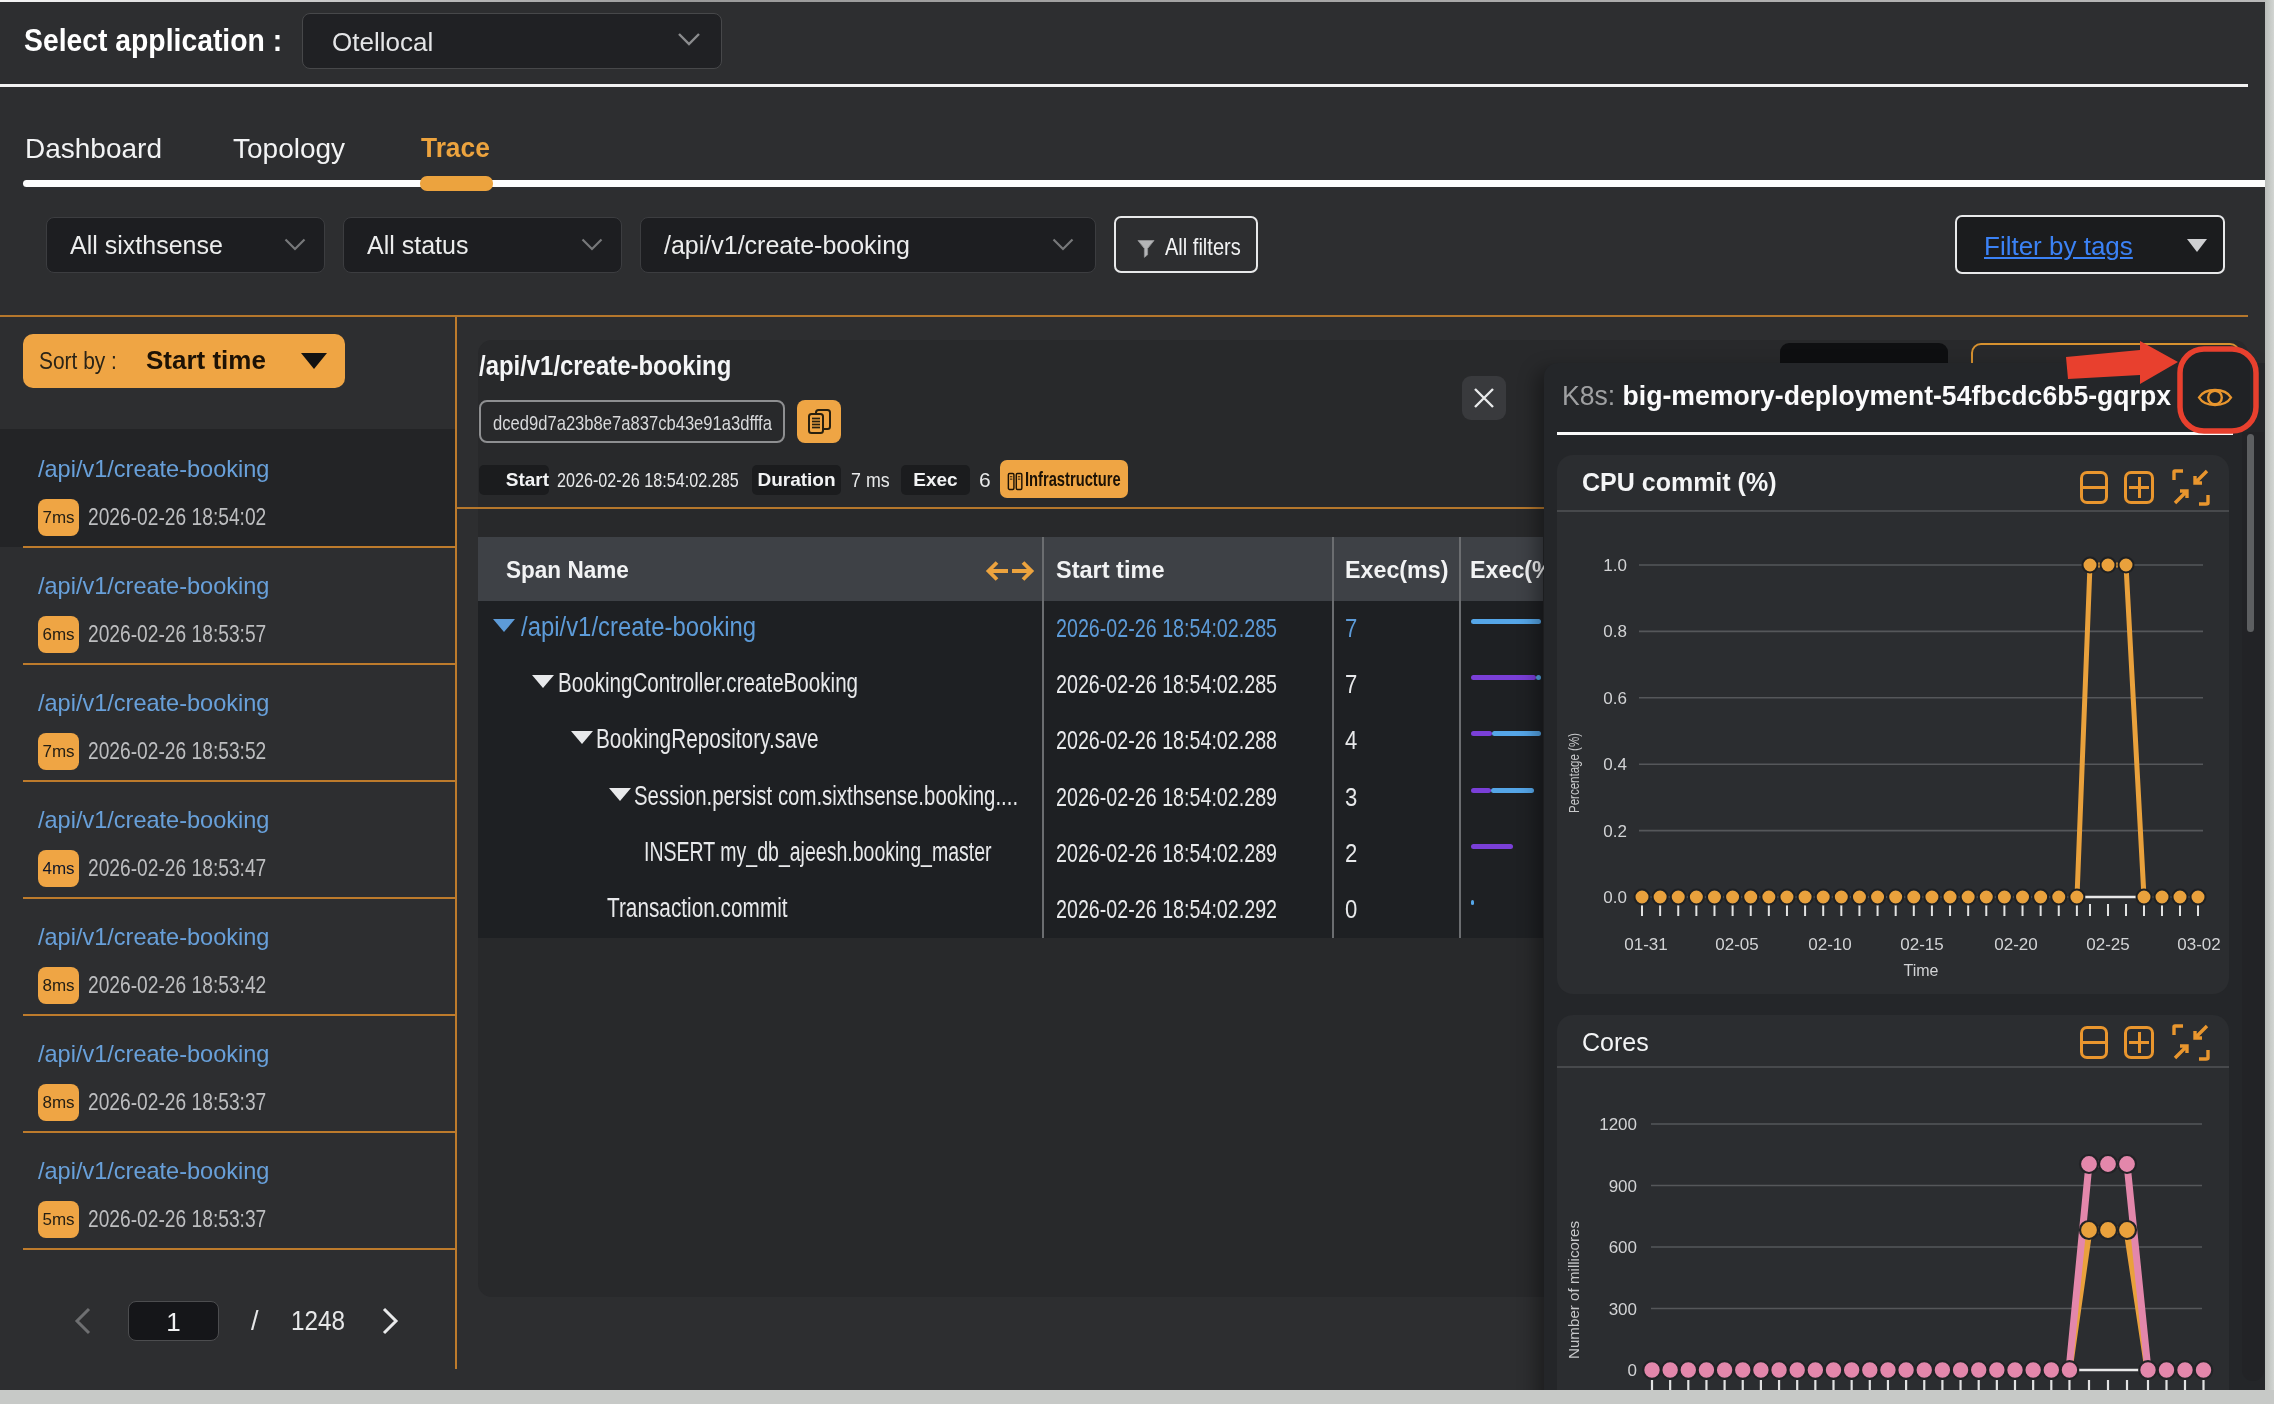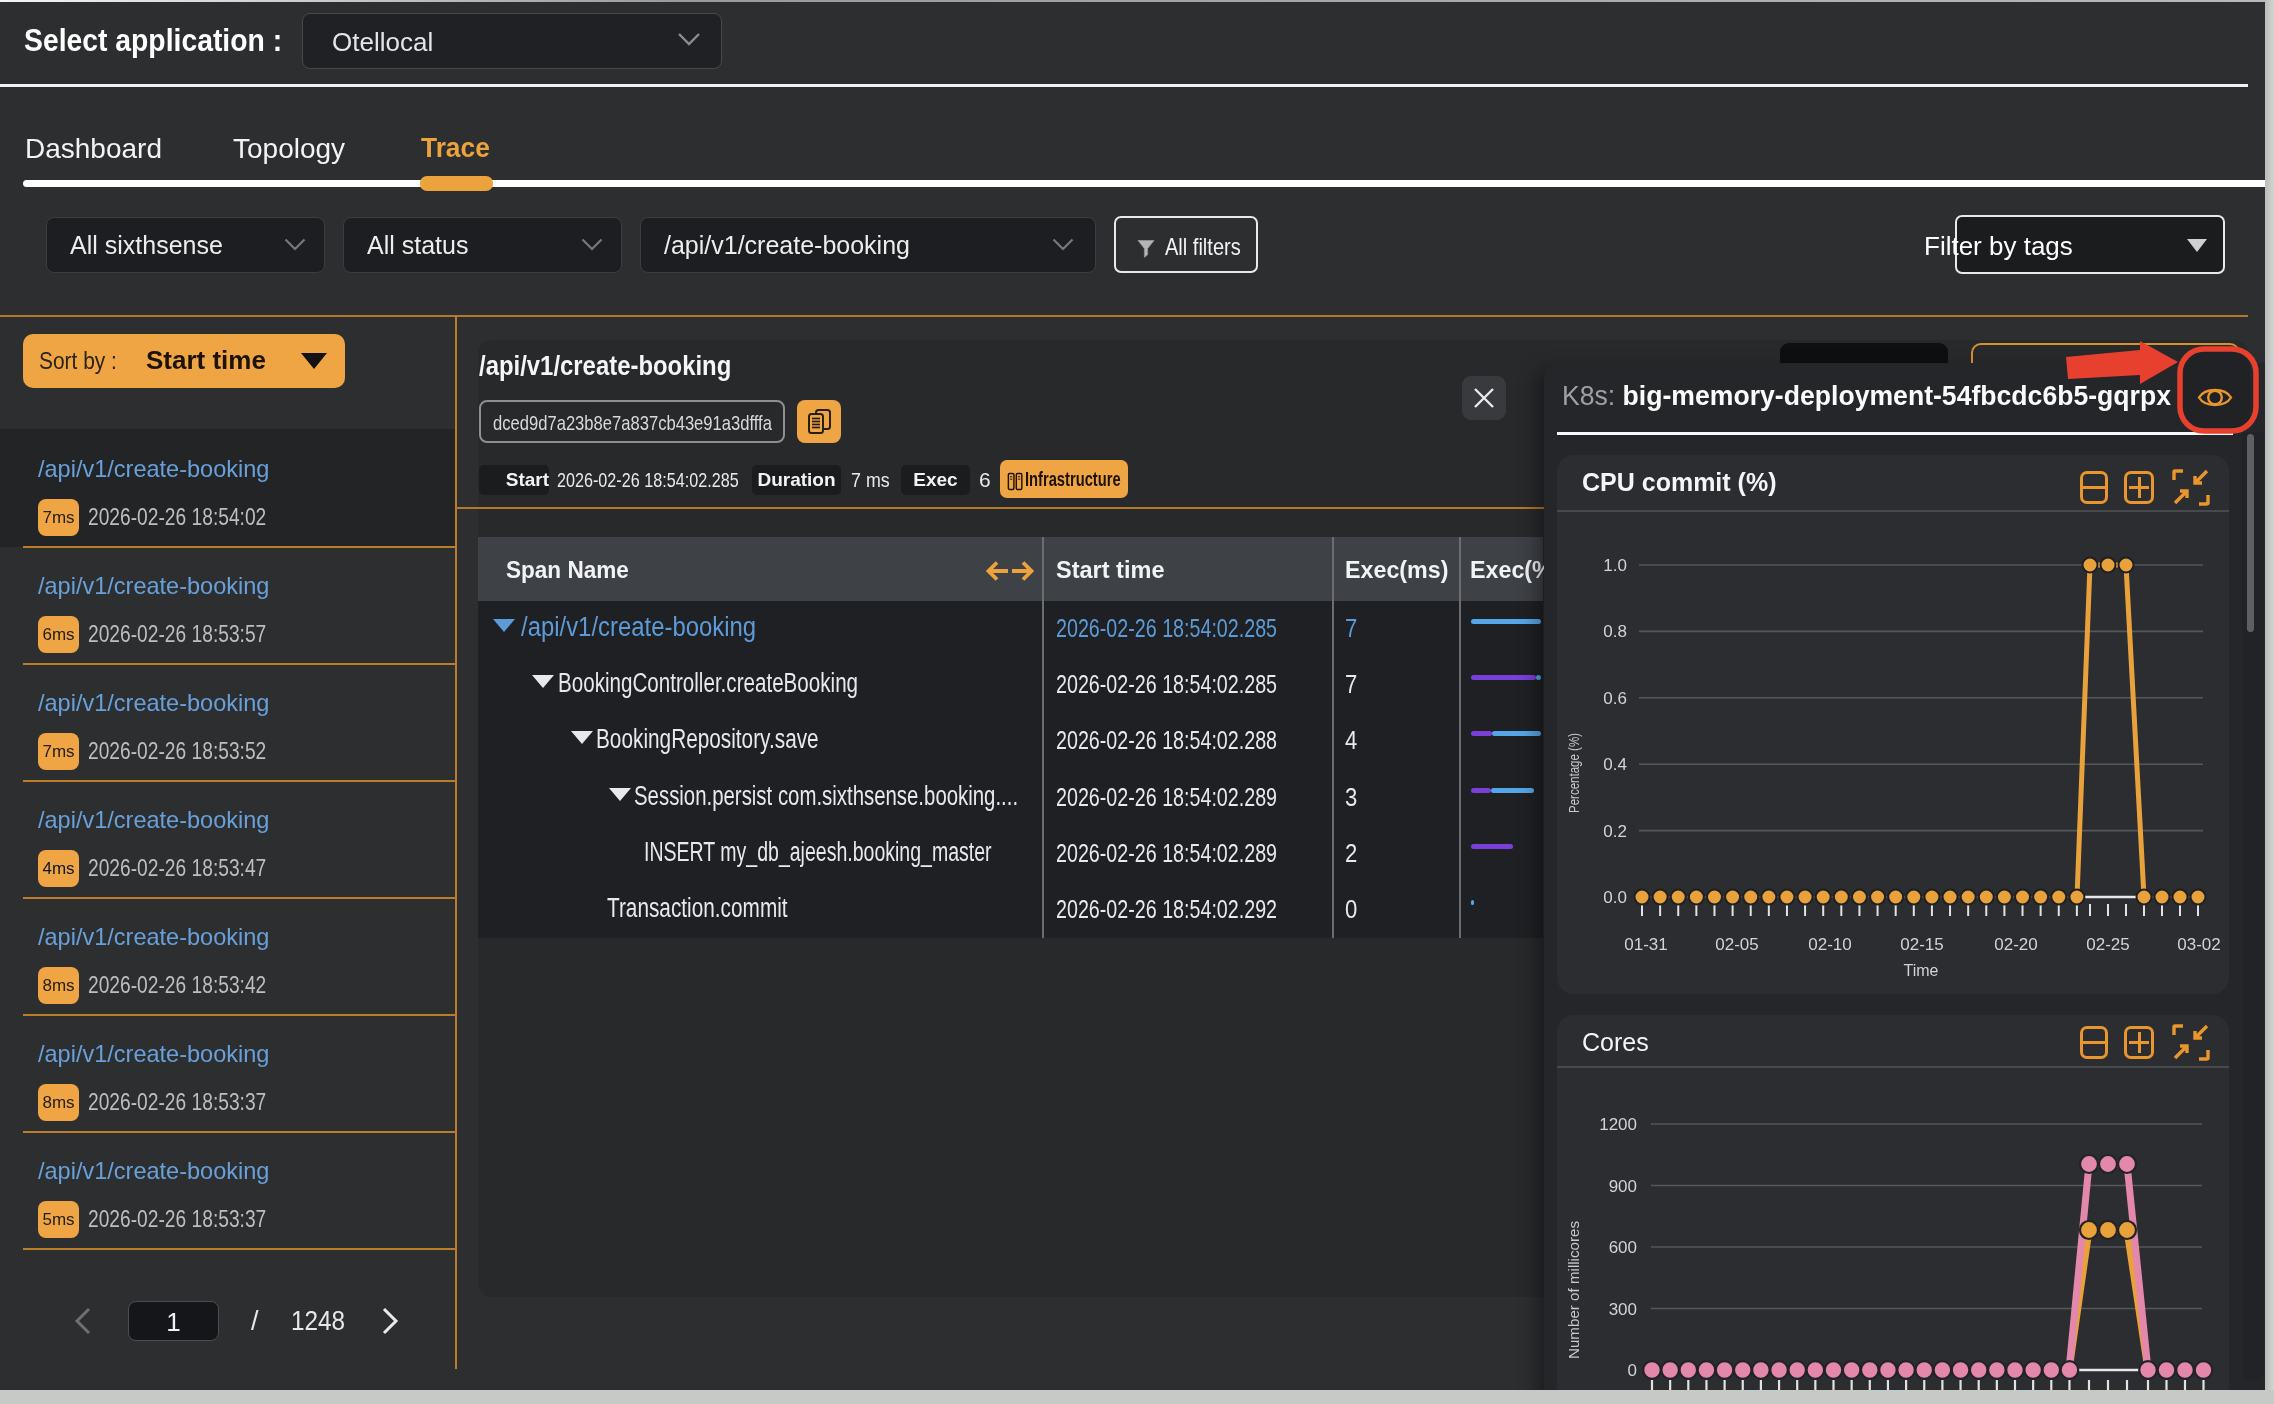--- a/index.html
+++ b/index.html
@@ -47,21 +47,21 @@
     <polyline points="2.5,3.5 12,13 21.5,3.5" fill="none" stroke="#77787a" stroke-width="2.2"></polyline>
   </svg>
 
 <div class="abs" style="left:1114px;top:216px;width:144px;height:57px;border:2px solid #e8e9ea;border-radius:7px;"></div>
 <svg class="abs" style="left:1137px;top:239px;" width="18" height="20" viewBox="0 0 18 20">
     <path d="M1 1.5 H17 L10.6 9.5 V15.8 L7.4 18.3 V9.5 Z" fill="#b4b5b7" stroke="#8f9092" stroke-width="1"></path>
   </svg>
 <div class="abs sx" style="left:1165px;top:233px;font-size:24px;color:#f2f3f4;transform:scaleX(0.835);">All filters</div>
 
 <div class="abs" style="left:1955px;top:215px;width:270px;height:59px;background:#1b1c1e;border:2px solid #e8e9ea;border-radius:7px;"></div>
-<div class="abs" style="left:1924px;top:231px;font-size:26px;color:#ffffff;">Filter by tags</div>
+<div class="abs" style="left:1984px;top:231px;font-size:26px;color:#3b82f6;text-decoration:underline;">Filter by tags</div>
 <div class="abs" style="left:2187px;top:239px;width:0;height:0;border-left:10px solid transparent;border-right:10px solid transparent;border-top:13px solid #cfd0d2;"></div>
 
 <div class="abs" style="left:0px;top:315px;width:2248px;height:2px;background:#b5772c;"></div>
 
 <div class="abs" style="left:455px;top:317px;width:1.6px;height:1052px;background:#bd7b2c;"></div>
 
 <div class="abs" style="left:23px;top:334px;width:322px;height:54px;background:#efa544;border-radius:10px;"></div>
 <div class="abs sx" style="left:39px;top:348px;font-size:23px;color:#2b2417;transform:scaleX(0.91);">Sort by :</div>
 <div class="abs" style="left:146px;top:345px;font-size:26px;font-weight:bold;color:#1d1205;">Start time</div>
 <div class="abs" style="left:301px;top:353px;width:0;height:0;border-left:13px solid transparent;border-right:13px solid transparent;border-top:16px solid #121212;"></div>

